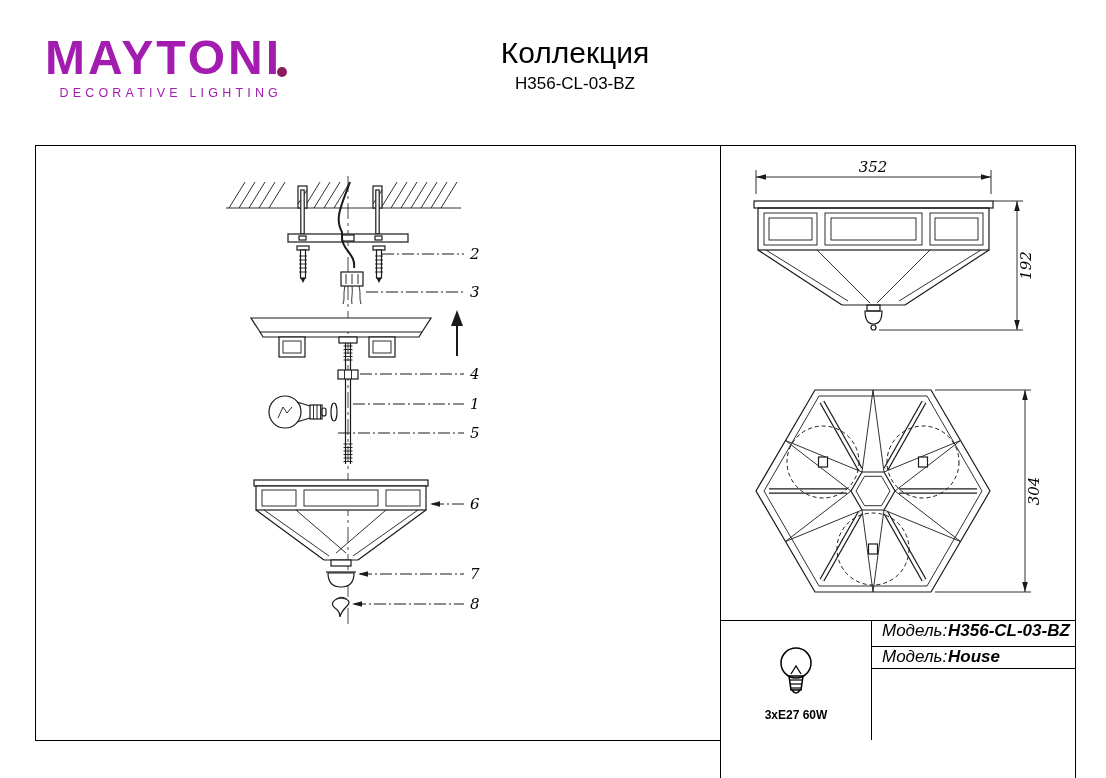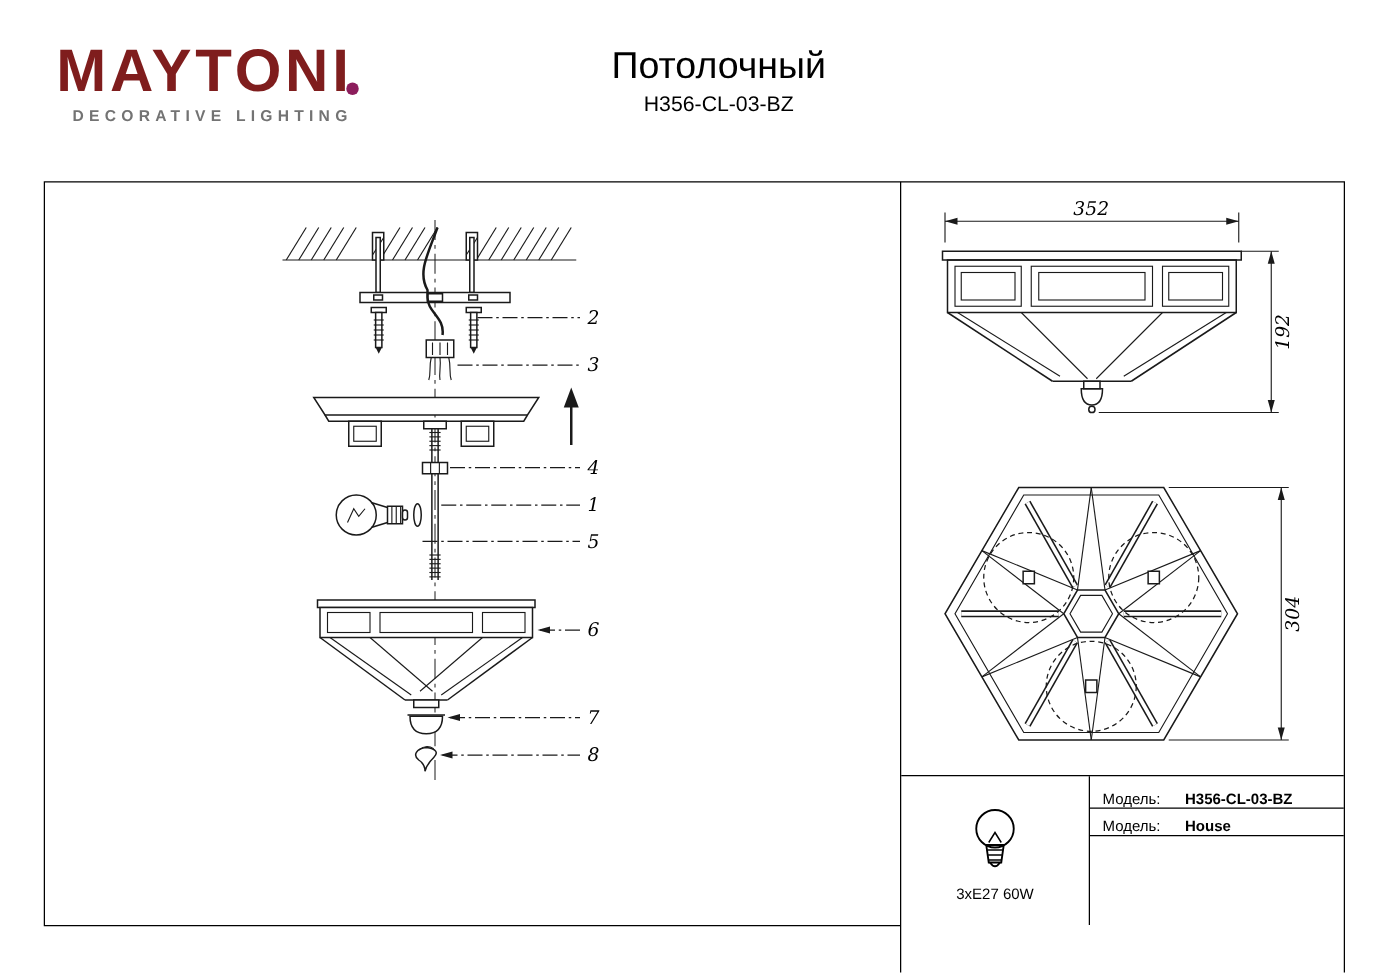--- a/index.html
+++ b/index.html
@@ -7,30 +7,30 @@
     position:relative;
     width:1106px;height:778px;
     background:#fff;color:#000;
     font-family:"Liberation Sans",sans-serif;
     overflow:hidden;
   }
   
   .logo{position:absolute;left:45px;top:34px;display:inline-block;}
   .wordmark{
     font-size:48px;font-weight:800;letter-spacing:3px;
-    font-family:"Liberation Sans",sans-serif;color:#7f1d1d;line-height:1;
+    font-family:"Liberation Sans",sans-serif;color:#a21caf;line-height:1;
   }
   .letter-i{position:relative;display:inline-block;}
   .letter-i .dot{
     position:absolute;left:50%;top:-7px;transform:translateX(-50%);
     width:10px;height:10px;border-radius:50%;background:#8c1d5c;
   }
   .tagline{
     margin-top:4px;text-align:right;
-    font-size:12.5px;letter-spacing:4.2px;color:#737373;font-weight:700;
+    font-size:12.5px;letter-spacing:4.2px;color:#a21caf;font-weight:400;
   }
   .title-block{position:absolute;left:400px;top:36px;width:350px;text-align:center;}
   .doc-title{font-size:30px;font-weight:400;}
   .doc-model{font-size:17px;margin-top:4px;}
 
   
   .panel{position:absolute;border:1px solid #000;box-sizing:border-box;background:#fff;}
   #left-panel{left:35px;top:145px;width:686px;height:596px;}
   #right-panel{left:720px;top:145px;width:356px;height:728px;display:flex;flex-direction:column;}
 
@@ -40,38 +40,38 @@
   .line{stroke:#1a1a1a;stroke-width:1.2;fill:none;}
   .thin{stroke:#1a1a1a;stroke-width:0.9;fill:none;}
   .leader{stroke:#1a1a1a;stroke-width:1;fill:none;stroke-dasharray:12 3 2 3;}
   .cl{stroke:#1a1a1a;stroke-width:0.8;fill:none;stroke-dasharray:16 4 3 4;}
   .whitefill{fill:#fff;stroke:#1a1a1a;stroke-width:1.2;}
   .arrowhead{fill:#1a1a1a;stroke:none;}
 
   
   .info{height:120px;border-top:1px solid #000;display:flex;box-sizing:border-box;}
   .info-left{width:150px;display:flex;flex-direction:column;align-items:center;justify-content:center;gap:5px;box-sizing:border-box;padding-top:6px;}
-  .lamp-spec{font-size:12px;font-weight:400;}
+  .lamp-spec{font-size:12px;font-weight:700;}
   .info-right{flex:1;border-left:1px solid #000;display:flex;flex-direction:column;box-sizing:border-box;}
-  .spec-row{display:flex;align-items:flex-end;padding-left:10px;border-bottom:1px solid #000;height:26px;font-size:12px;box-sizing:border-box;}
+  .spec-row{display:flex;align-items:flex-start;padding-left:10px;border-bottom:1px solid #000;height:26px;font-size:17px;box-sizing:border-box;font-style:italic;}
   .spec-row.mid{height:22px;}
   .spec-row.last{flex:1;border-bottom:none;gap:8px;}
   .spec-label{width:66px;flex:0 0 66px;}
   .spec-value{font-weight:700;}
 </style>
 </head>
 <body>
 
 <div class="logo">
   <div class="wordmark"><span>MAYTONI</span><span class="letter-i"><span class="dot"></span></span></div>
   <div class="tagline">DECORATIVE LIGHTING</div>
 </div>
 
 <div class="title-block">
-  <div class="doc-title">Потолочный</div>
+  <div class="doc-title">Коллекция</div>
   <div class="doc-model">H356-CL-03-BZ</div>
 </div>
 
 <div class="panel" id="left-panel">
   <svg width="684" height="594" viewBox="0 0 684 594">
 
     <line class="cl" x1="312" y1="30" x2="312" y2="478"></line>
 
     <g class="thin">
       <line x1="190" y1="62" x2="425" y2="62"></line>

